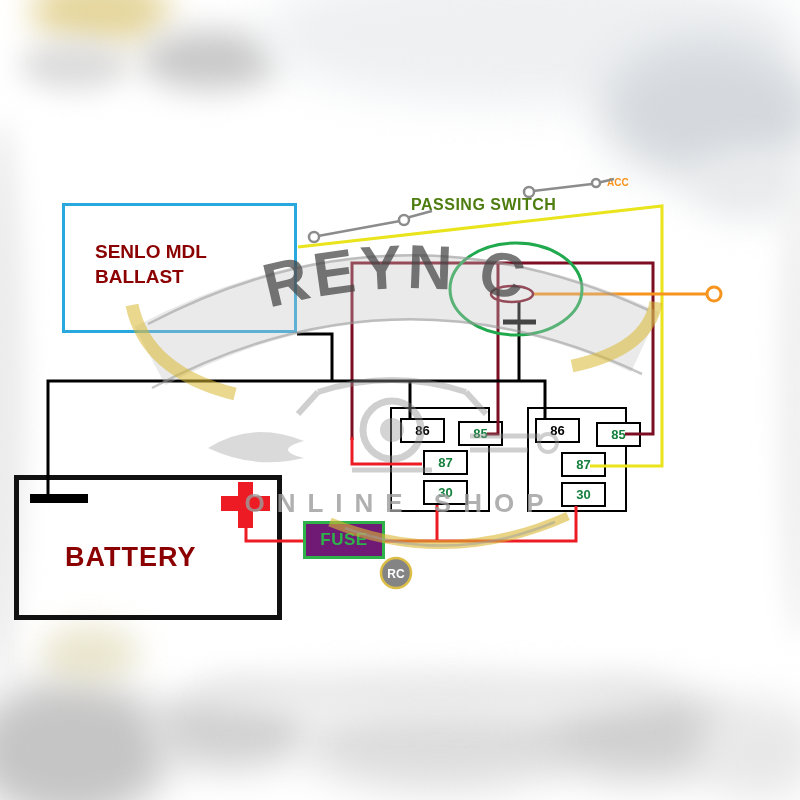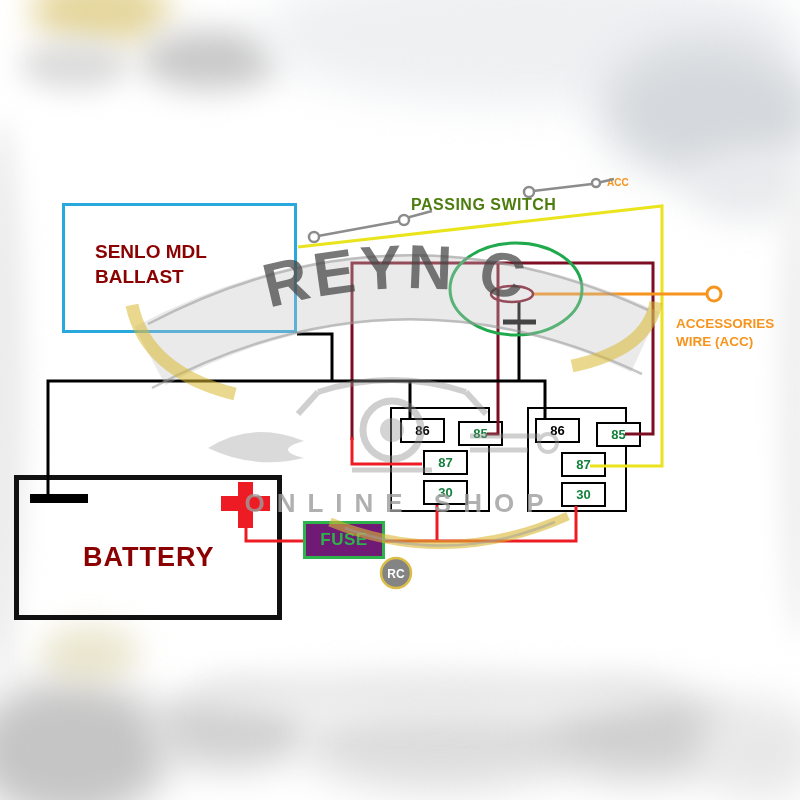--- a/index.html
+++ b/index.html
@@ -17,21 +17,21 @@
   svg.wires { z-index: 3; }
   svg.watermark { z-index: 4; }
 
   
   .abs { position: absolute; z-index: 2; }
   .ballast-box { left: 62px; top: 203px; width: 235px; height: 130px; border: 3px solid #29a8dd; background: transparent; }
   .ballast-label { margin: 34px 0 0 30px; width: 165px; font-size: 19px; font-weight: bold; line-height: 1.3; color: #8b0000; }
   .passing-label { left: 383px; top: 196px; font-size: 16px; font-weight: bold; color: #4d7c0f; letter-spacing: 0.5px; margin-left: 28px; }
   .acc-label { left: 607px; top: 177px; font-size: 10px; font-weight: bold; color: #f7941d; }
   .accessories-label { left: 676px; top: 315px; width: 118px; font-size: 13.5px; font-weight: bold; line-height: 1.35; color: #f7941d; }
-  .battery-box { left: 14px; top: 475px; width: 268px; height: 145px; border: 5px solid #111; background: transparent; padding-left: 18px; }
+  .battery-box { left: 14px; top: 475px; width: 268px; height: 145px; border: 5px solid #111; background: transparent; }
   .battery-label { margin: 62px 0 0 46px; font-size: 27px; font-weight: bold; letter-spacing: 1px; color: #8b0000; }
   .fuse-box { left: 303px; top: 521px; width: 82px; height: 38px; border: 3px solid #2db34a; display: flex; align-items: center; justify-content: center; background: #701a75; }
   .fuse-label { font-size: 17px; font-weight: bold; color: #2db34a; letter-spacing: 0.5px; }
   .relay-outline { position: absolute; z-index: 2; width: 100px; height: 105px; border: 2px solid #000; background: transparent; }
   .pin { position: absolute; z-index: 2; width: 45px; height: 25px; border: 2px solid #000; background: #fff;
          display: flex; align-items: center; justify-content: center; font-size: 13px; font-weight: bold; }
   .pin-dark { color: #000; }
   .pin-orange { color: #15803d; }
 </style>
 </head>
@@ -56,21 +56,20 @@
     <div class="blob" style="left:40px;top:625px;width:100px;height:55px;background:#ddd6ad;filter:blur(16px);opacity:0.6"></div>
     <div class="blob" style="left:200px;top:672px;width:460px;height:45px;background:#e9e9e9;filter:blur(16px)"></div>
   </div>
 
   <div class="abs ballast-box">
     <div class="ballast-label">SENLO MDL BALLAST</div>
   </div>
 
   <div class="abs passing-label">PASSING SWITCH</div>
   <div class="abs acc-label">ACC</div>
-  <div class="abs accessories-label">ACCESSORIES WIRE (ACC)</div>
 
   <div class="abs battery-box">
     <div class="battery-label">BATTERY</div>
   </div>
 
   <div class="abs fuse-box">
     <span class="fuse-label">FUSE</span>
   </div>
 
   <div class="relay-outline" style="left:390px;top:407px"></div>

